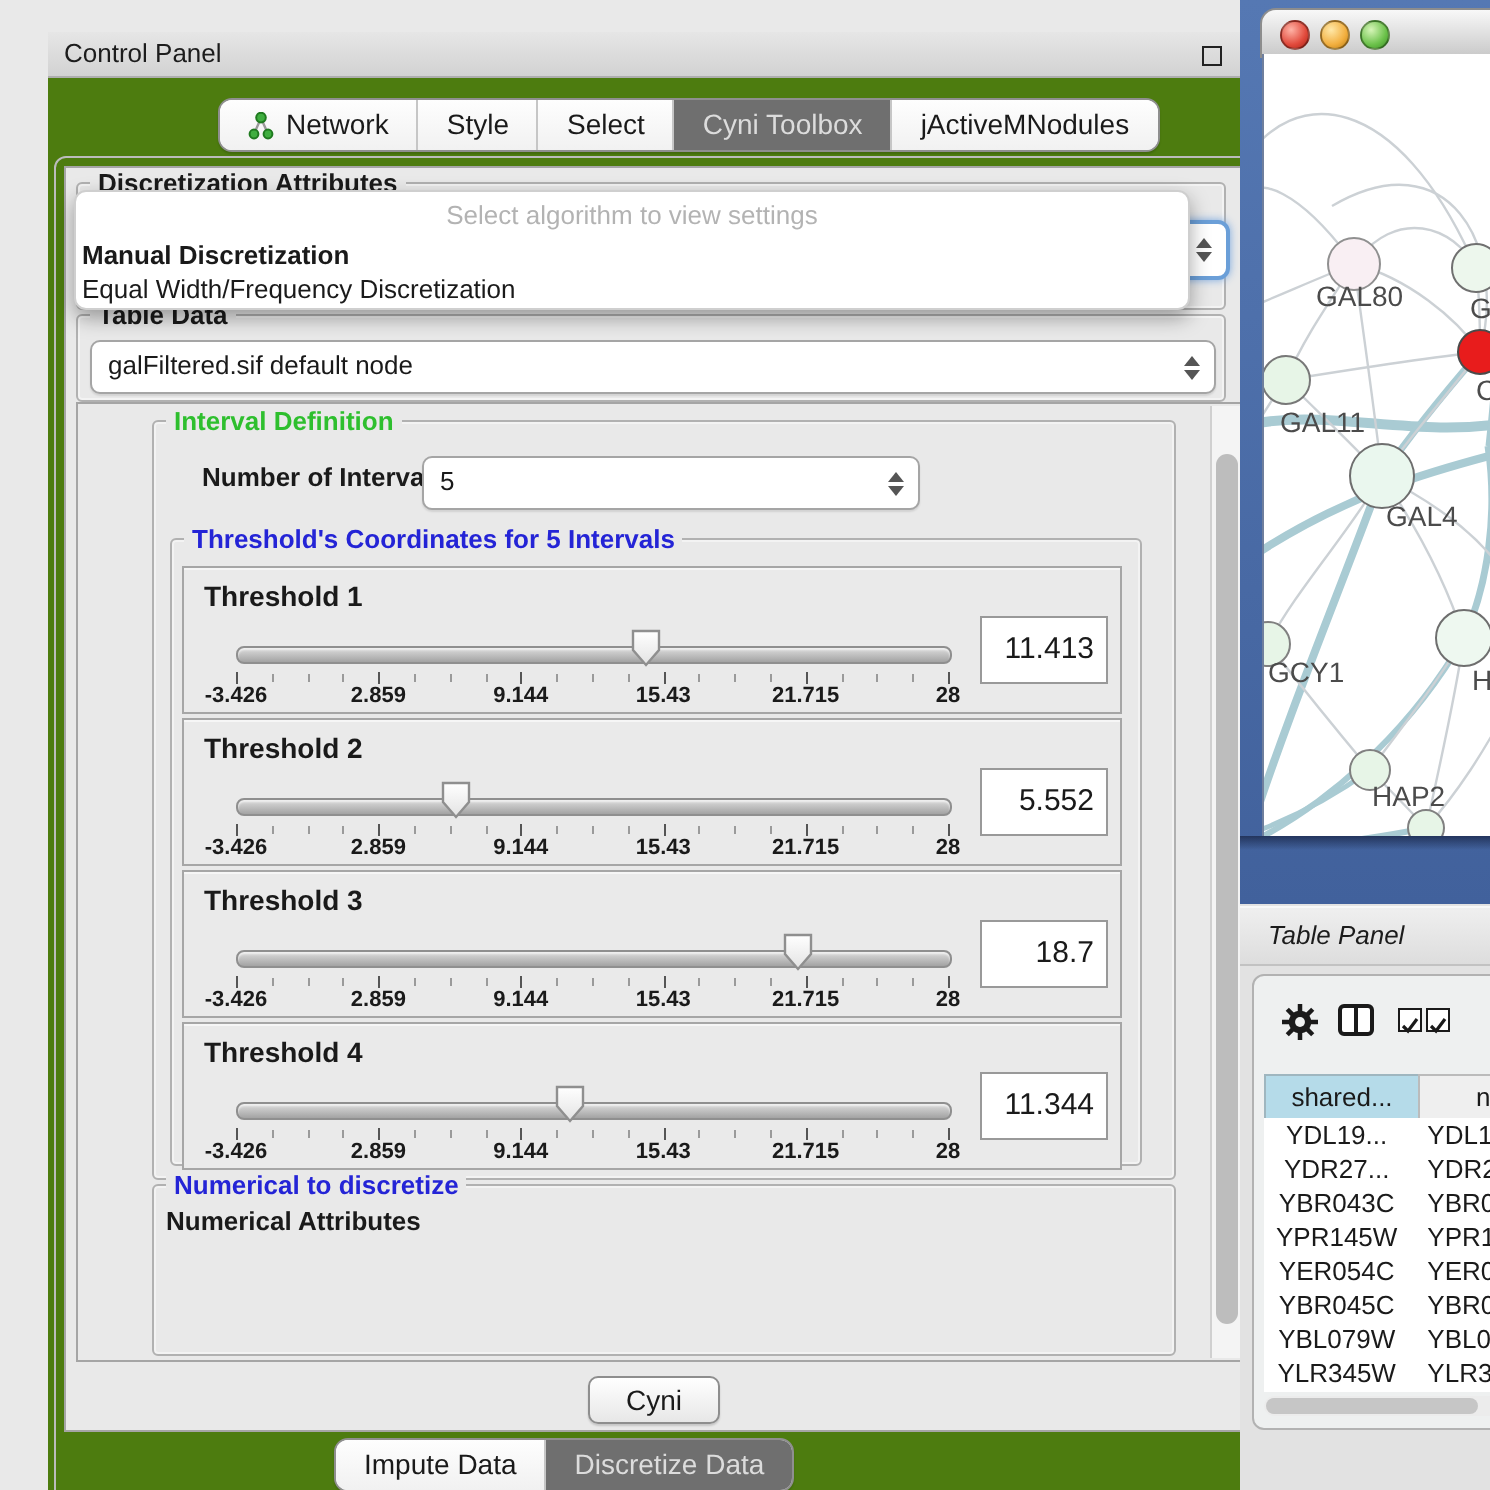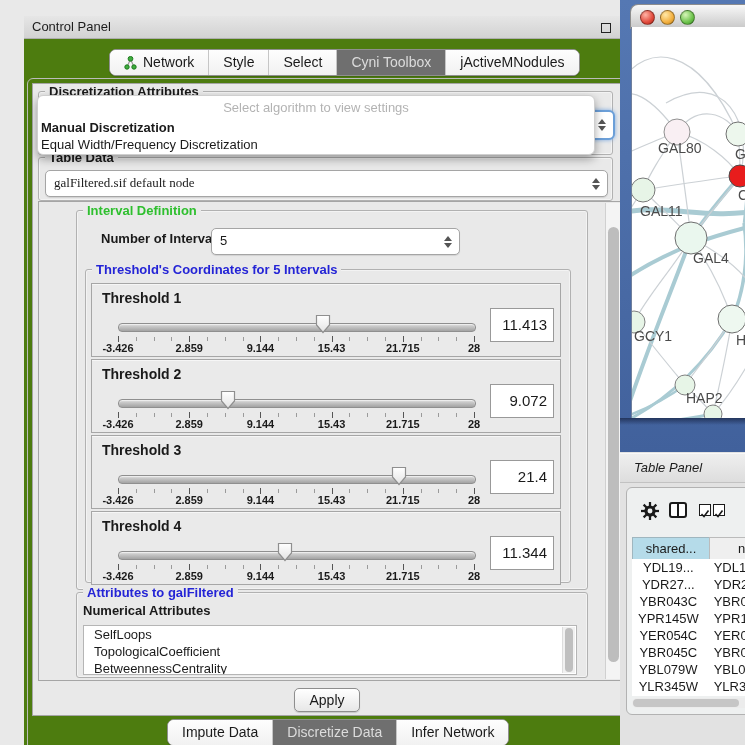--- a/index.html
+++ b/index.html
@@ -40,21 +40,21 @@
 
   #algo-popup{left:4px;top:11px;width:556px;height:58px;background:#fff;border:1px solid #cfcfcf;
      border-radius:6px;box-shadow:0 4px 10px rgba(0,0,0,.35);z-index:5;}
   .popup-placeholder{left:0;top:4px;width:100%;text-align:center;font-size:13px;color:#b3b3b3;}
   .popup-opt{left:3px;top:0;font-size:13px;white-space:nowrap;}
   .popup-opt.b{font-weight:bold;}
 
   #tabledata-group{left:5px;top:73px;width:573px;height:42px;}
   .combo{background:#fff;border:1px solid #a5a5a5;border-radius:5px;font-size:13px;
      line-height:23px;padding-left:8px;box-shadow:0 1px 1px rgba(0,0,0,.1);}
-  #tabledata-combo{left:6px;top:12px;width:553px;height:25px;font-family:Liberation Serif, serif;}
+  #tabledata-combo{left:6px;top:12px;width:553px;height:25px;}
   .stepper{position:absolute;right:7px;top:50%;transform:translateY(-50%);display:flex;flex-direction:column;align-items:center;}
   .stepper .up{width:0;height:0;border-left:4px solid transparent;border-right:4px solid transparent;
      border-bottom:5px solid #555;margin-bottom:2px;}
   .stepper .dn{width:0;height:0;border-left:4px solid transparent;border-right:4px solid transparent;
      border-top:5px solid #555;}
 
   #scrollwrap{left:5px;top:117px;width:591px;height:478px;border:1px solid #a5a5a5;background:#e9e9e9;}
   .vscroll{position:absolute;background:#f4f4f4;border-left:1px solid #d0d0d0;}
   #main-vscroll{left:566px;top:1px;width:16px;height:476px;}
   #main-vscroll .thumb{position:absolute;left:2px;top:24px;width:11px;height:435px;background:#bdbdbd;border-radius:6px;}
@@ -284,21 +284,21 @@
                 <div class="ticklab" style="left: 382px;">28</div>
                 <div class="thr-thumb" style="left: 128.36px;"><svg width="16" height="20" viewBox="0 0 16 20">
                     <defs>
                       <linearGradient id="tg" x1="0" y1="0" x2="0" y2="1">
                         <stop offset="0" stop-color="#ffffff"></stop>
                         <stop offset="1" stop-color="#e3e3e3"></stop>
                       </linearGradient>
                     </defs>
                     <path d="M1.5 1.5 H14.5 V11 L8 18.5 L1.5 11 Z" fill="url(#tg)" stroke="#8f8f8f" stroke-width="1.2"></path>
                   </svg></div>
-                <div class="thr-value">9.072</div>
+                <div class="thr-value">5.552</div>
               </div>
               <div class="thr-panel">
                 <div class="thr-title">Threshold 3</div>
                 <div class="thr-track"></div>
                 <div class="tick major" style="left: 26px;"></div>
                 <div class="tick" style="left: 43.8px;"></div>
                 <div class="tick" style="left: 61.6px;"></div>
                 <div class="tick" style="left: 79.4px;"></div>
                 <div class="tick major" style="left: 97.2px;"></div>
                 <div class="tick" style="left: 115px;"></div>
@@ -325,21 +325,21 @@
                 <div class="ticklab" style="left: 382px;">28</div>
                 <div class="thr-thumb" style="left: 299.24px;"><svg width="16" height="20" viewBox="0 0 16 20">
                     <defs>
                       <linearGradient id="tg" x1="0" y1="0" x2="0" y2="1">
                         <stop offset="0" stop-color="#ffffff"></stop>
                         <stop offset="1" stop-color="#e3e3e3"></stop>
                       </linearGradient>
                     </defs>
                     <path d="M1.5 1.5 H14.5 V11 L8 18.5 L1.5 11 Z" fill="url(#tg)" stroke="#8f8f8f" stroke-width="1.2"></path>
                   </svg></div>
-                <div class="thr-value">21.4</div>
+                <div class="thr-value">18.7</div>
               </div>
               <div class="thr-panel">
                 <div class="thr-title">Threshold 4</div>
                 <div class="thr-track"></div>
                 <div class="tick major" style="left: 26px;"></div>
                 <div class="tick" style="left: 43.8px;"></div>
                 <div class="tick" style="left: 61.6px;"></div>
                 <div class="tick" style="left: 79.4px;"></div>
                 <div class="tick major" style="left: 97.2px;"></div>
                 <div class="tick" style="left: 115px;"></div>
@@ -373,46 +373,34 @@
                     </defs>
                     <path d="M1.5 1.5 H14.5 V11 L8 18.5 L1.5 11 Z" fill="url(#tg)" stroke="#8f8f8f" stroke-width="1.2"></path>
                   </svg></div>
                 <div class="thr-value">11.344</div>
               </div>
             </div>
         </div>
       </div>
 
       <div class="abs group" id="attr-group">
-        <div class="group-label lbl-blue">Attributes to galFiltered</div>
+        <div class="group-label lbl-blue">Numerical to discretize</div>
         <div class="abs attr-sublabel">Numerical Attributes</div>
-        <div class="abs" id="attr-list">
-
-        <div class="attr-item">SelfLoops</div>
-            <div class="attr-item">TopologicalCoefficient</div>
-            <div class="attr-item">BetweennessCentrality</div>
-            <div class="abs" id="attr-vscroll" style="position:absolute;">
-              <div class="thumb"></div>
-            </div>
-          </div>
-      </div>
-    </div>
-
-    <div class="abs" id="apply-btn">Apply</div>
+      </div>
+    </div>
+
+    <div class="abs" id="apply-btn">Cyni</div>
   </div>
 
   <div class="abs tabbar" id="bottom-tabbar">
       <div class="tab">
         <span>Impute Data</span>
       </div>
       <div class="tab sel">
         <span>Discretize Data</span>
-      </div>
-      <div class="tab">
-        <span>Infer Network</span>
       </div>
     </div>
 </div>
 
 <div class="abs" id="right-region">
   <div class="abs blue-desk"></div>
 
   <div class="abs mac-titlebar">
     <div class="light red"></div>
     <div class="light yel"></div>

